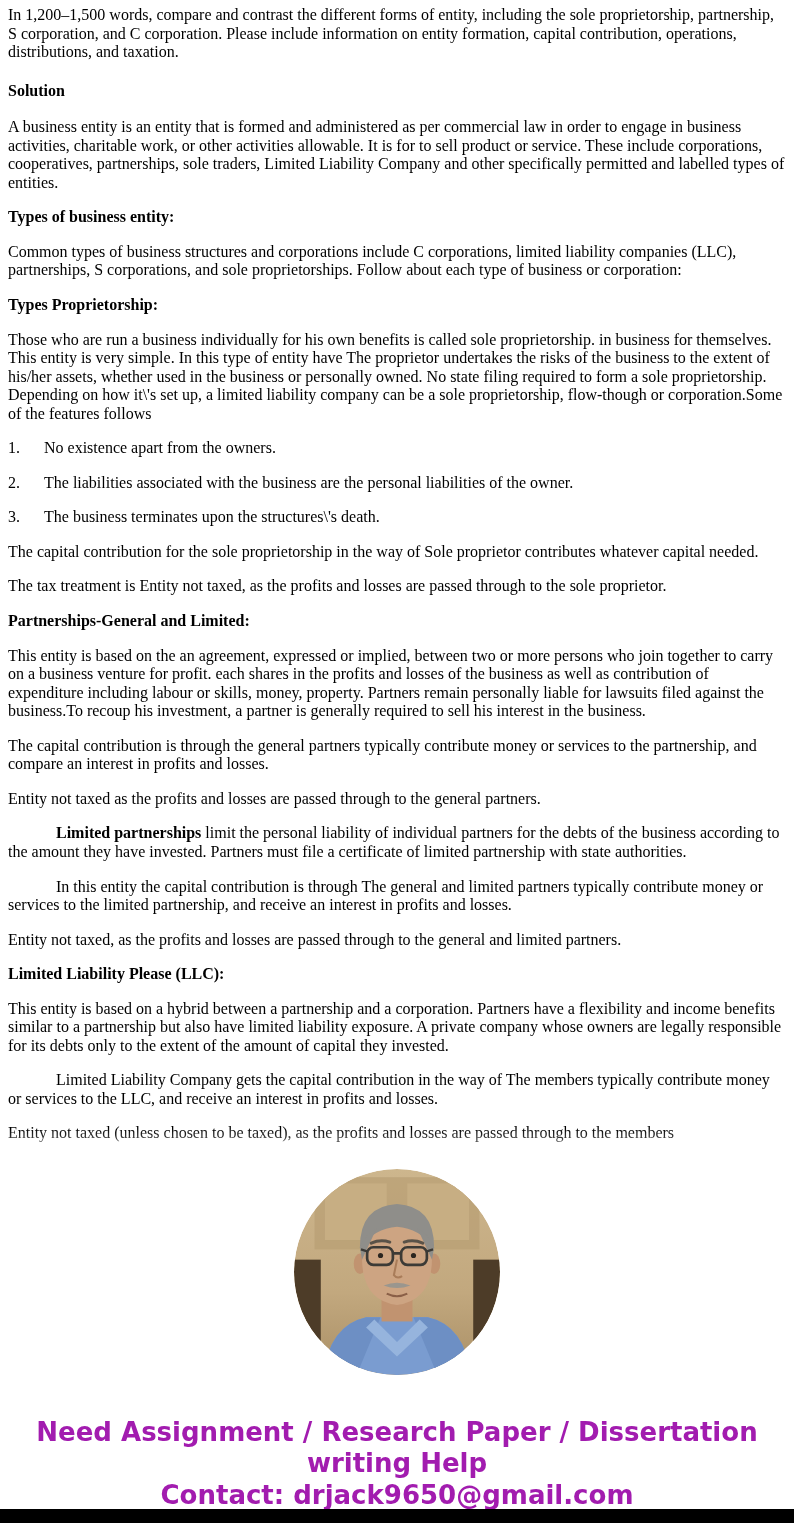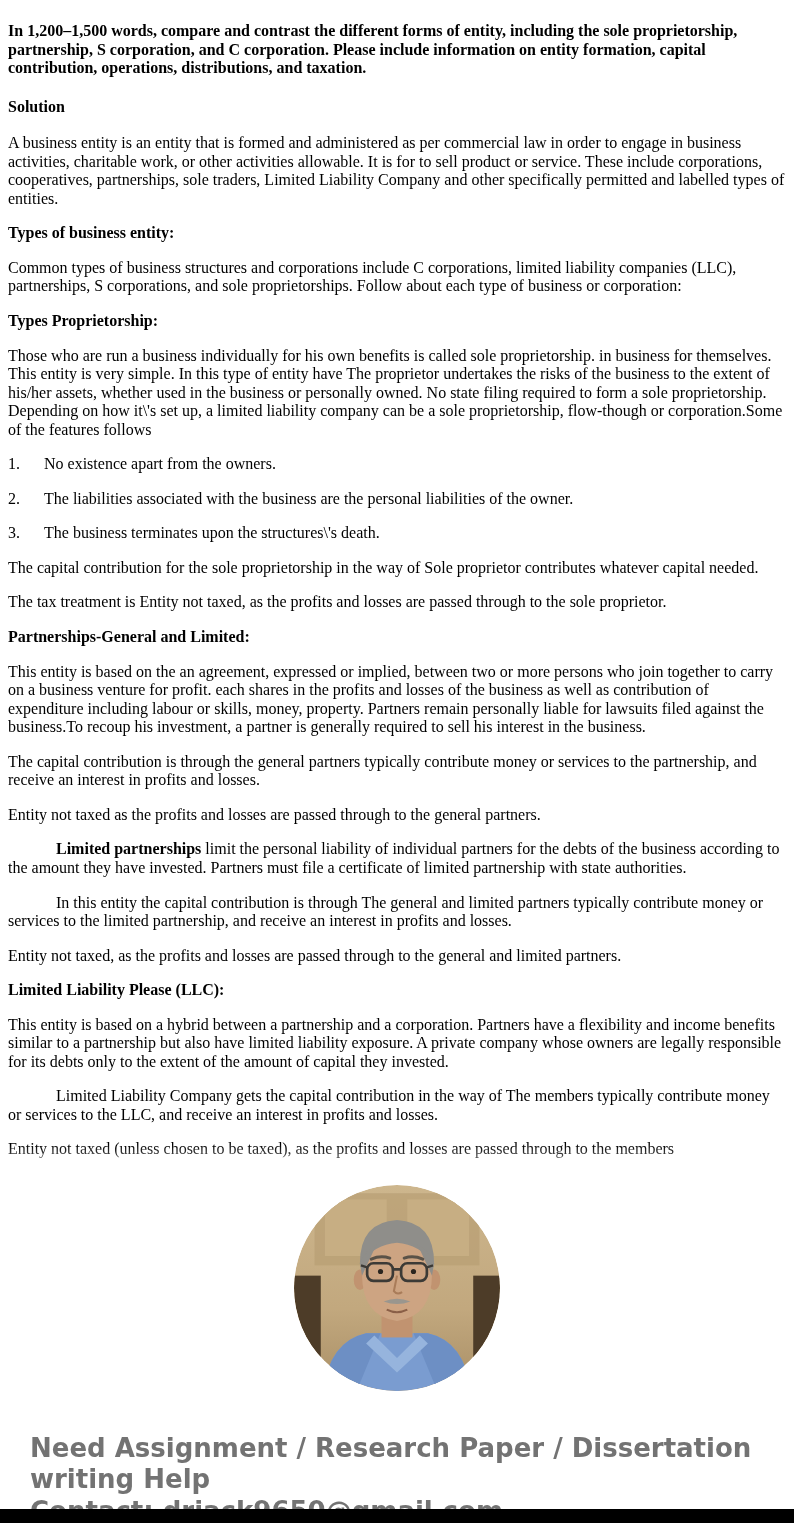--- a/index.html
+++ b/index.html
@@ -9,21 +9,21 @@
     height: 1523px;
     overflow: hidden;
     background: #ffffff;
     font-family: "Liberation Serif", serif;
     font-size: 16px;
     color: #000000;
     line-height: 1.16;
   }
   .content { padding: 6px 8px 0 8px; }
   .content p { margin: 16px 0; }
-  .content p.first { margin-top: 16px; font-weight: bold; }
+  .content p.first { margin-top: 0; }
   h3.solution { font-size: 16px; margin: 20px 0 18px 0; font-weight: bold; }
   .num-row { margin: 16px 0; }
   .num-row .num { display: inline-block; width: 36px; }
   .indent { text-indent: 48px; }
   .fade { position: relative; }
   .fade::after {
     content: "";
     position: absolute;
     left: 0; right: 0; top: 0; bottom: -4px;
     background: linear-gradient(to bottom, rgba(255,255,255,0) 20%, rgba(255,255,255,0.45) 100%);
@@ -32,25 +32,26 @@
   .photo-wrap { margin-top: 26px; text-align: center; }
   .avatar {
     display: inline-block;
     width: 206px; height: 206px;
     border-radius: 50%;
     overflow: hidden;
     vertical-align: top;
   }
   .footer {
     margin-top: 42px;
+    text-align: center;
     font-family: "DejaVu Sans", sans-serif;
     font-weight: bold;
     font-size: 26px;
     line-height: 1.18;
-    color: #737373;
+    color: #a21caf;
     padding: 0 30px;
   }
   .footer p { margin: 0; }
   .footer .contact { margin-top: 2px; }
   .bottom-bar {
     position: absolute;
     left: 0; bottom: 0;
     width: 100%; height: 14px;
     background: #000000;
   }
@@ -86,21 +87,21 @@
     </div>
 
     <p>The capital contribution for the sole proprietorship in the way of Sole proprietor contributes whatever capital needed.</p>
 
     <p>The tax treatment is Entity not taxed, as the profits and losses are passed through to the sole proprietor.</p>
 
     <p><b>Partnerships-General and Limited:</b></p>
 
     <p>This entity is based on the an agreement, expressed or implied, between two or more persons who join together to carry on a business venture for profit. each shares in the profits and losses of the business as well as contribution of expenditure including labour or skills, money, property. Partners remain personally liable for lawsuits filed against the business.To recoup his investment, a partner is generally required to sell his interest in the business.</p>
 
-    <p>The capital contribution is through the general partners typically contribute money or services to the partnership, and receive an interest in profits and losses.</p>
+    <p>The capital contribution is through the general partners typically contribute money or services to the partnership, and compare an interest in profits and losses.</p>
 
     <p>Entity not taxed as the profits and losses are passed through to the general partners.</p>
 
     <p class="indent"><b>Limited partnerships</b><span> limit the personal liability of individual partners for the debts of the business according to the amount they have invested. Partners must file a certificate of limited partnership with state authorities.</span></p>
 
     <p class="indent">In this entity the capital contribution is through The general and limited partners typically contribute money or services to the limited partnership, and receive an interest in profits and losses.</p>
 
     <p>Entity not taxed, as the profits and losses are passed through to the general and limited partners.</p>
 
     <p><b>Limited Liability Please (LLC):</b></p>

